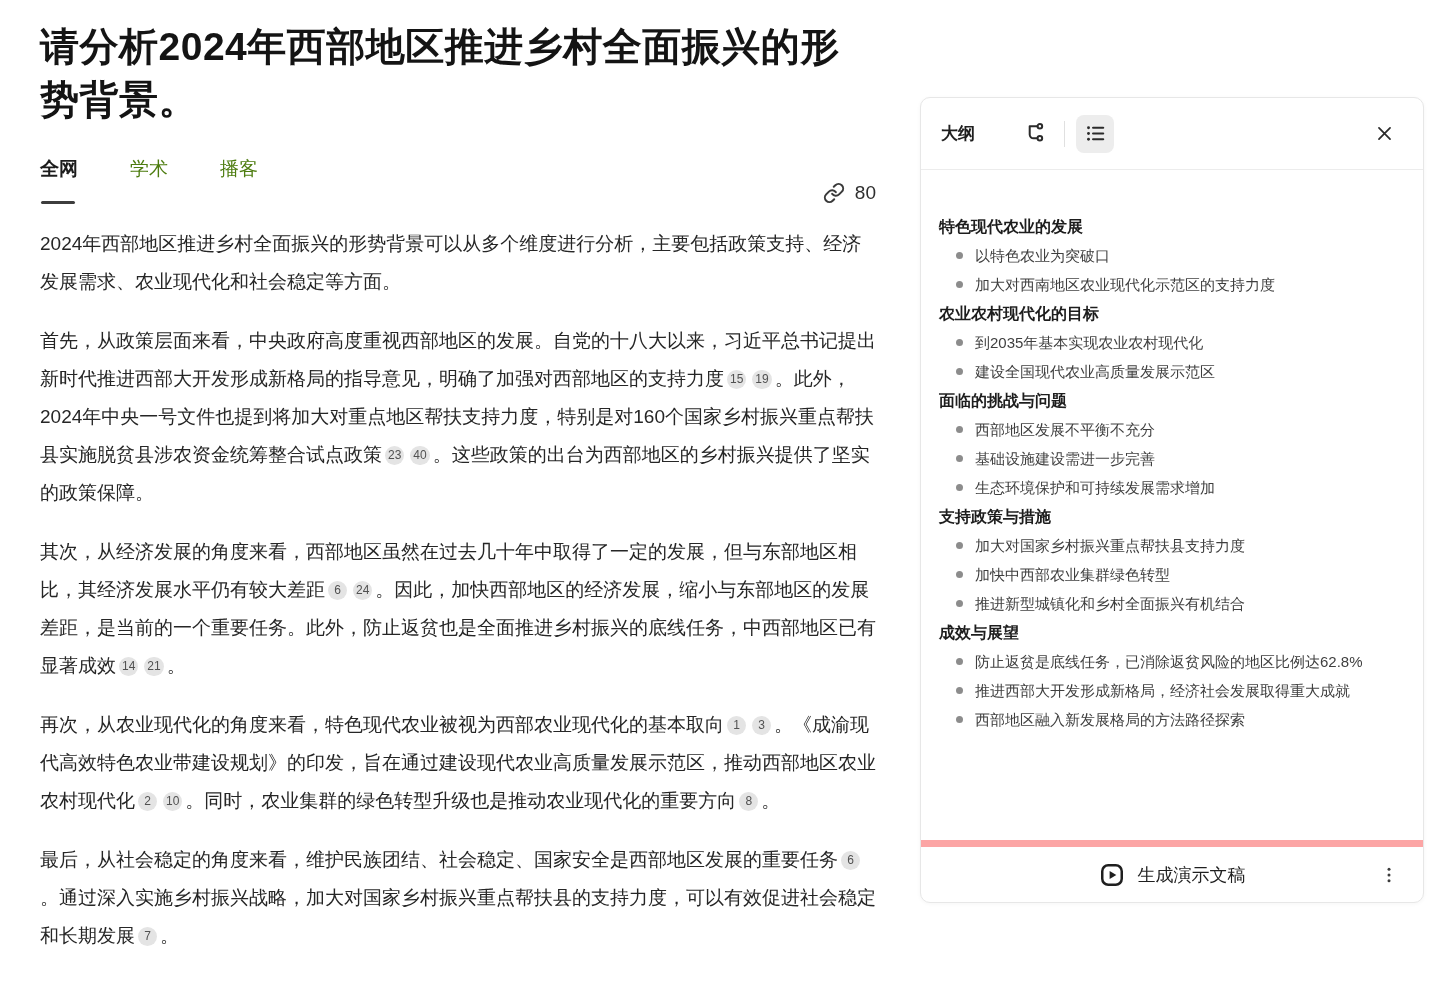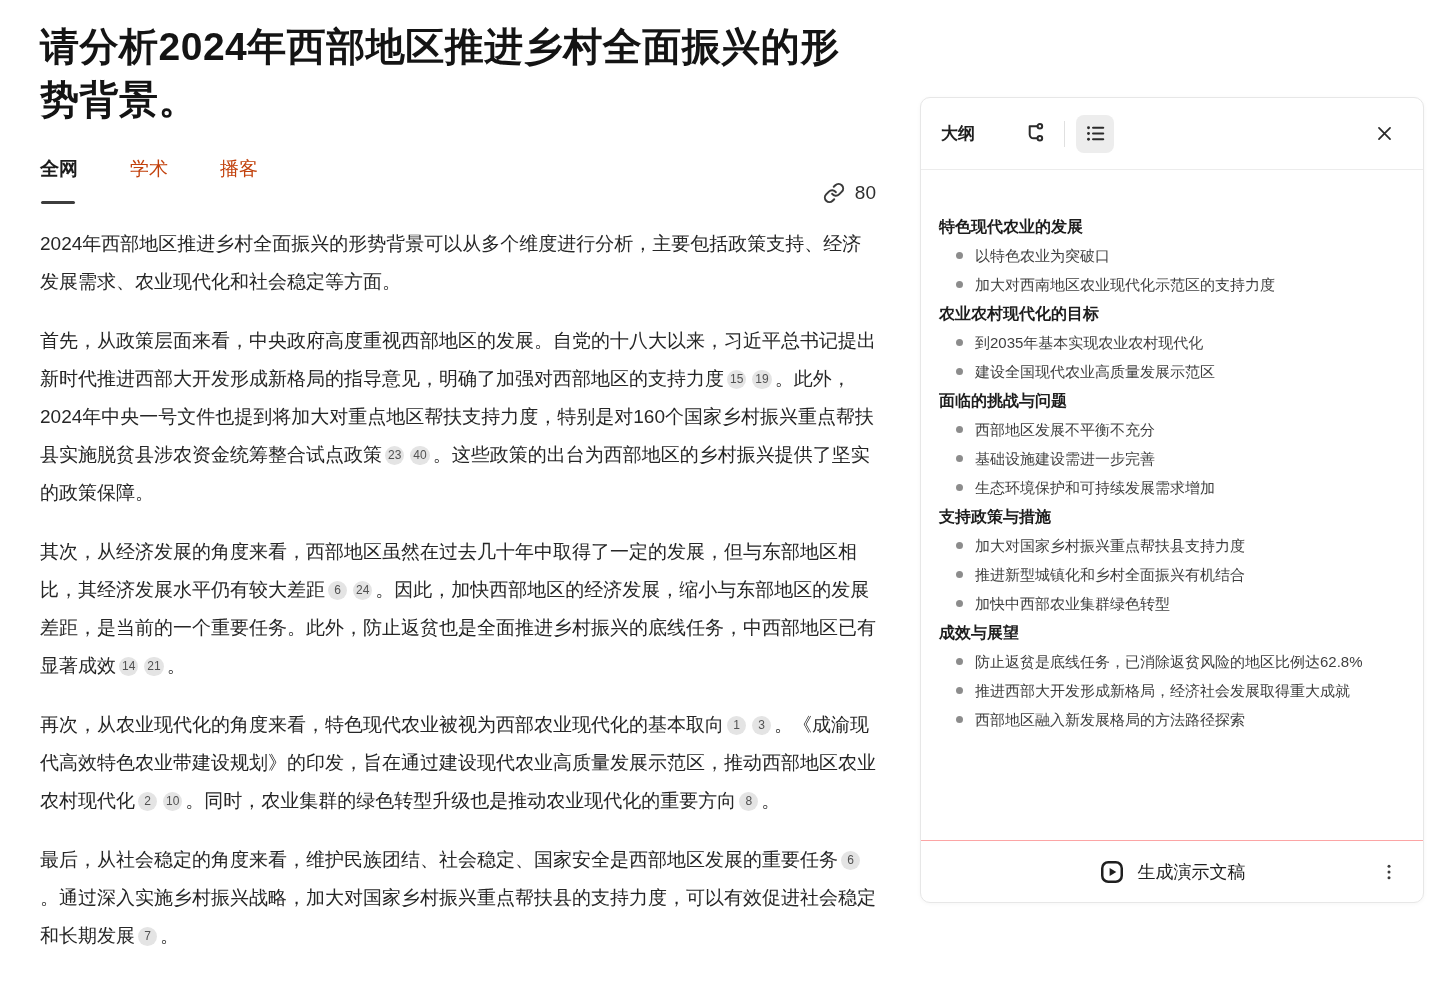--- a/index.html
+++ b/index.html
@@ -4,21 +4,21 @@
 <style>
   * { margin: 0; padding: 0; box-sizing: border-box; }
   html, body { width: 1448px; height: 989px; background: #ffffff; overflow: hidden; }
   body { font-family: "Liberation Sans", "DejaVu Sans", sans-serif; color: #262626; }
 
   
   .answer-col { position: absolute; left: 40px; top: 20px; width: 836px; }
   .q-title { font-size: 39px; line-height: 53px; font-weight: 700; color: #141414; letter-spacing: 0.5px; }
 
   .tabs-row { display: flex; align-items: flex-end; margin-top: 30px; }
-  .tab { position: relative; font-size: 19px; color: #c2410c; padding-bottom: 22px; margin-right: 52px; cursor: pointer; }
+  .tab { position: relative; font-size: 19px; color: #4d7c0f; padding-bottom: 22px; margin-right: 52px; cursor: pointer; }
   .tab.active { color: #1c1c1c; font-weight: 700; }
   .tab.active::after { content: ""; position: absolute; left: 1px; bottom: 0; width: 34px; height: 3px; background: #3d3d3d; border-radius: 2px; }
   .tabs-spacer { flex: 1; }
   .link-count { display: flex; align-items: center; gap: 10px; font-size: 19px; color: #2e2e2e; cursor: pointer; padding-top: 2px; }
   .link-count svg { display: block; }
 
   .answer-body { margin-top: 8px; }
   .para { font-size: 19px; line-height: 38px; color: #262626; margin-bottom: 19px; margin-top: 21px; }
   .cite { display: inline-block; min-width: 19px; height: 19px; line-height: 19px; padding: 0 3px;
           border-radius: 10px; background: #e4e4e4; color: #515151; font-size: 12px; text-align: center;
@@ -35,21 +35,21 @@
   .mindmap-btn { margin-left: 40px; }
   .vdiv { width: 1px; height: 26px; background: #e0e0e0; margin: 0 11px; }
   .hspacer { flex: 1; }
 
   .panel-body { flex: 1; padding: 42px 20px 0 18px; overflow: hidden; }
   .o-heading { font-size: 16px; font-weight: 700; color: #1d1d1d; line-height: 29px; }
   .o-list { list-style: none; }
   .o-item { position: relative; font-size: 15px; color: #3f3f3f; line-height: 29px; padding-left: 36px; }
   .o-item::before { content: ""; position: absolute; left: 17px; top: 11px; width: 7px; height: 7px; border-radius: 50%; background: #8c8c8c; }
 
-  .panel-footer { height: 62px; border-top: 1px solid #fca5a5; display: flex; align-items: center; justify-content: center; position: relative; flex: none; }
+  .panel-footer { height: 62px; border-top: 7px solid #fca5a5; display: flex; align-items: center; justify-content: center; position: relative; flex: none; }
   .generate-btn { display: flex; align-items: center; gap: 13px; background: transparent; border: none; cursor: pointer;
                   font-family: inherit; font-size: 18px; color: #1f1f1f; }
   .kebab-btn { position: absolute; right: 16px; top: 50%; transform: translateY(-50%); background: transparent; border: none; cursor: pointer;
                width: 36px; height: 36px; display: flex; align-items: center; justify-content: center; }
 </style>
 </head>
 <body>
 
 <main>
 
@@ -124,22 +124,22 @@
         </ul>
         <div class="o-heading">面临的挑战与问题</div>
         <ul class="o-list">
           <li class="o-item">西部地区发展不平衡不充分</li>
           <li class="o-item">基础设施建设需进一步完善</li>
           <li class="o-item">生态环境保护和可持续发展需求增加</li>
         </ul>
         <div class="o-heading">支持政策与措施</div>
         <ul class="o-list">
           <li class="o-item">加大对国家乡村振兴重点帮扶县支持力度</li>
+          <li class="o-item">加快中西部农业集群绿色转型</li>
           <li class="o-item">推进新型城镇化和乡村全面振兴有机结合</li>
-          <li class="o-item">加快中西部农业集群绿色转型</li>
         </ul>
         <div class="o-heading">成效与展望</div>
         <ul class="o-list">
           <li class="o-item">防止返贫是底线任务，已消除返贫风险的地区比例达62.8%</li>
           <li class="o-item">推进西部大开发形成新格局，经济社会发展取得重大成就</li>
           <li class="o-item">西部地区融入新发展格局的方法路径探索</li>
         </ul>
       </div>
 
     <footer class="panel-footer">

